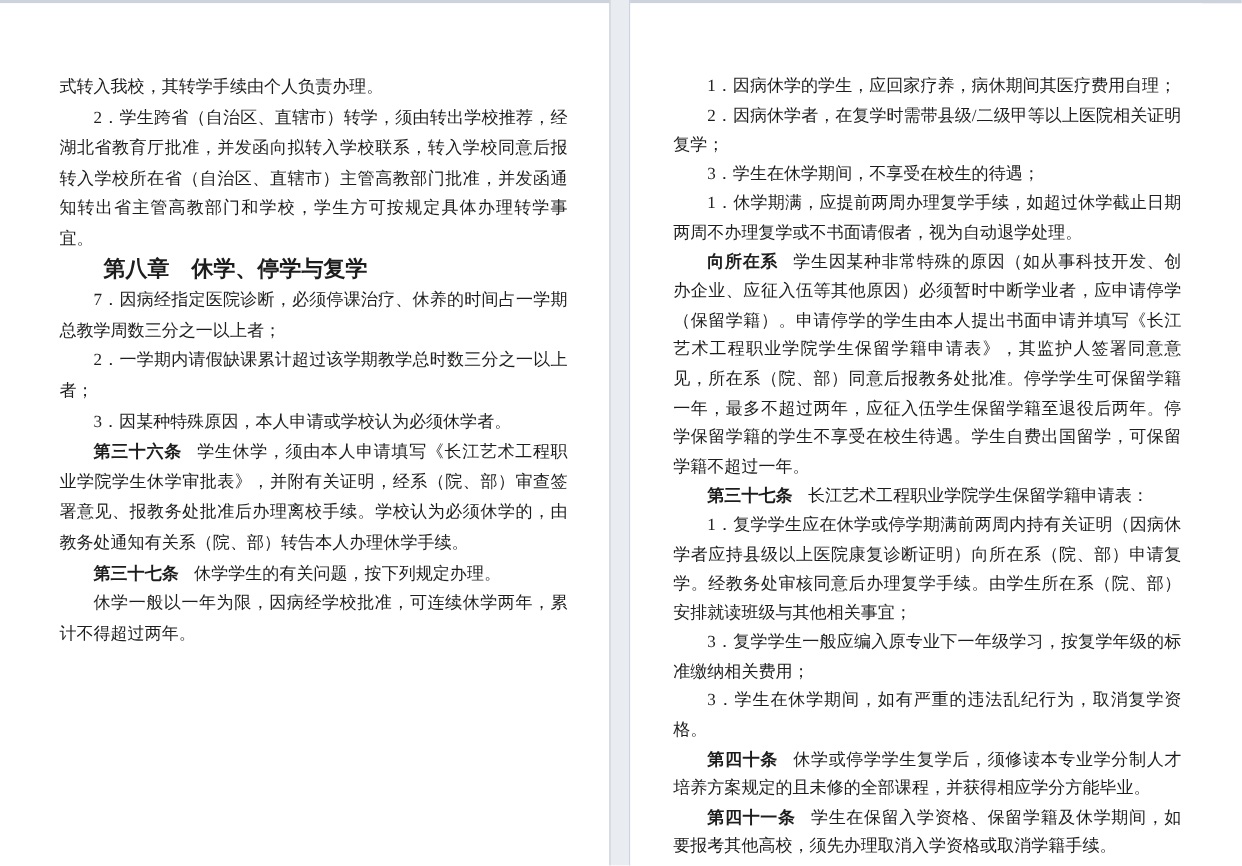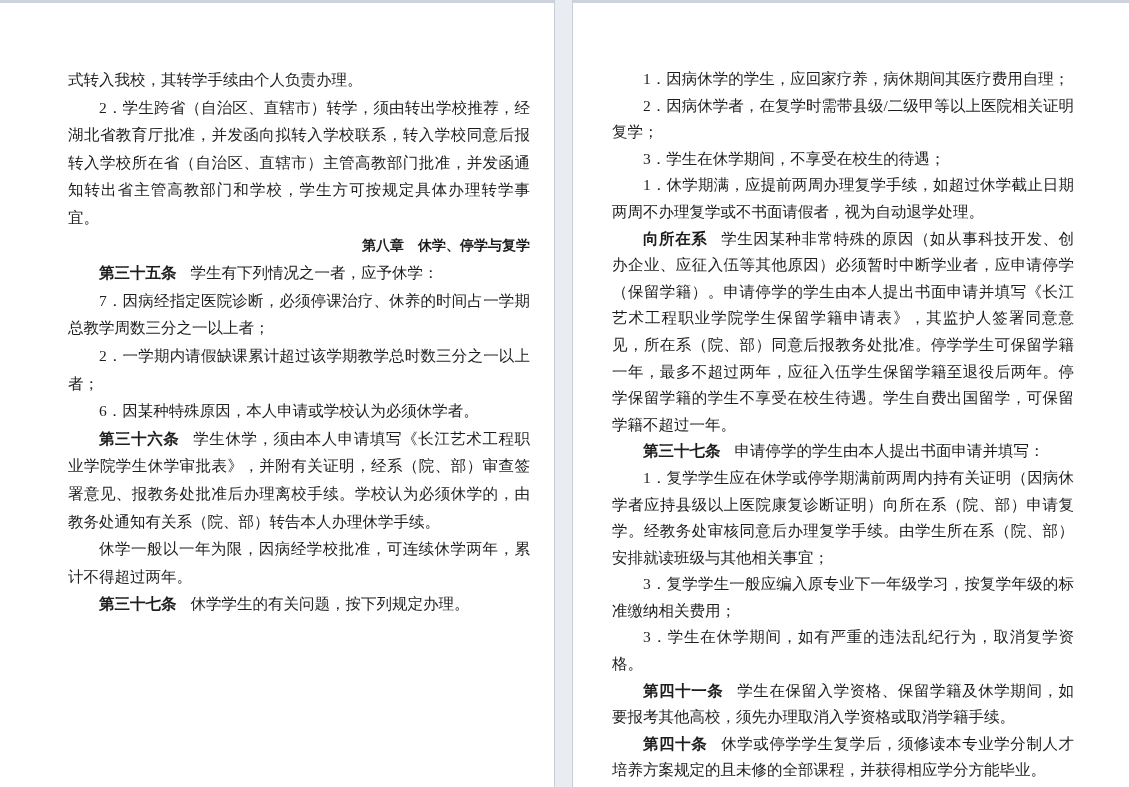--- a/index.html
+++ b/index.html
@@ -41,74 +41,73 @@
     box-sizing: border-box;
   }
   .text-block {
     position: absolute;
     top: 63px;
     width: 462px;
     color: #1d1d1d;
     font-size: 15.5px;
     text-align: justify;
   }
-  .page-left  .text-block { left: 68px; line-height: 27.6px; }
+  .page-left  .text-block { left: 54px; line-height: 27.6px; }
   .page-right .text-block { left: 39px; line-height: 26.6px; }
   .text-block p {
     margin: 0;
     padding: 0;
     text-indent: 2em;
   }
   .text-block p.cont { text-indent: 0; }
   .lead {
     font-weight: bold;
     margin-right: 0.9em;
   }
   .chapter-heading {
     margin: 0;
-    text-align: right;
+    text-align: left;
     text-indent: 0;
     font-weight: bold;
-    font-size: 14px;
+    font-size: 20px;
     line-height: inherit;
   }
 </style>
 </head>
 <body>
 
 <div id="viewport">
 
   <div class="top-edge"></div>
 
   <div class="page page-left">
     <div class="text-block">
       <p class="cont">式转入我校，其转学手续由个人负责办理。</p>
       <p>2．学生跨省（自治区、直辖市）转学，须由转出学校推荐，经湖北省教育厅批准，并发函向拟转入学校联系，转入学校同意后报转入学校所在省（自治区、直辖市）主管高教部门批准，并发函通知转出省主管高教部门和学校，学生方可按规定具体办理转学事宜。</p>
       <p class="chapter-heading">第八章　休学、停学与复学</p>
-      <p><b class="lead">第三十五条</b><span>学生有下列情况之一者，应予休学：</span></p>
       <p>7．因病经指定医院诊断，必须停课治疗、休养的时间占一学期总教学周数三分之一以上者；</p>
       <p>2．一学期内请假缺课累计超过该学期教学总时数三分之一以上者；</p>
-      <p>6．因某种特殊原因，本人申请或学校认为必须休学者。</p>
+      <p>3．因某种特殊原因，本人申请或学校认为必须休学者。</p>
       <p><b class="lead">第三十六条</b><span>学生休学，须由本人申请填写《长江艺术工程职业学院学生休学审批表》，并附有关证明，经系（院、部）审查签署意见、报教务处批准后办理离校手续。学校认为必须休学的，由教务处通知有关系（院、部）转告本人办理休学手续。</span></p>
+      <p><b class="lead">第三十七条</b><span>休学学生的有关问题，按下列规定办理。</span></p>
       <p>休学一般以一年为限，因病经学校批准，可连续休学两年，累计不得超过两年。</p>
-      <p><b class="lead">第三十七条</b><span>休学学生的有关问题，按下列规定办理。</span></p>
     </div>
   </div>
 
   <div class="page-gap"></div>
 
   <div class="page page-right">
     <div class="text-block">
       <p>1．因病休学的学生，应回家疗养，病休期间其医疗费用自理；</p>
       <p>2．因病休学者，在复学时需带县级/二级甲等以上医院相关证明复学；</p>
       <p>3．学生在休学期间，不享受在校生的待遇；</p>
       <p>1．休学期满，应提前两周办理复学手续，如超过休学截止日期两周不办理复学或不书面请假者，视为自动退学处理。</p>
       <p><b class="lead">向所在系</b><span>学生因某种非常特殊的原因（如从事科技开发、创办企业、应征入伍等其他原因）必须暂时中断学业者，应申请停学（保留学籍）。申请停学的学生由本人提出书面申请并填写《长江艺术工程职业学院学生保留学籍申请表》，其监护人签署同意意见，所在系（院、部）同意后报教务处批准。停学学生可保留学籍一年，最多不超过两年，应征入伍学生保留学籍至退役后两年。停学保留学籍的学生不享受在校生待遇。学生自费出国留学，可保留学籍不超过一年。</span></p>
-      <p><b class="lead">第三十七条</b><span>申请停学的学生由本人提出书面申请并填写：</span></p>
+      <p><b class="lead">第三十七条</b><span>长江艺术工程职业学院学生保留学籍申请表：</span></p>
       <p>1．复学学生应在休学或停学期满前两周内持有关证明（因病休学者应持县级以上医院康复诊断证明）向所在系（院、部）申请复学。经教务处审核同意后办理复学手续。由学生所在系（院、部）安排就读班级与其他相关事宜；</p>
       <p>3．复学学生一般应编入原专业下一年级学习，按复学年级的标准缴纳相关费用；</p>
       <p>3．学生在休学期间，如有严重的违法乱纪行为，取消复学资格。</p>
+      <p><b class="lead">第四十条</b><span>休学或停学学生复学后，须修读本专业学分制人才培养方案规定的且未修的全部课程，并获得相应学分方能毕业。</span></p>
       <p><b class="lead">第四十一条</b><span>学生在保留入学资格、保留学籍及休学期间，如要报考其他高校，须先办理取消入学资格或取消学籍手续。</span></p>
-      <p><b class="lead">第四十条</b><span>休学或停学学生复学后，须修读本专业学分制人才培养方案规定的且未修的全部课程，并获得相应学分方能毕业。</span></p>
     </div>
   </div>
 
 </div>
 
 </body></html>

